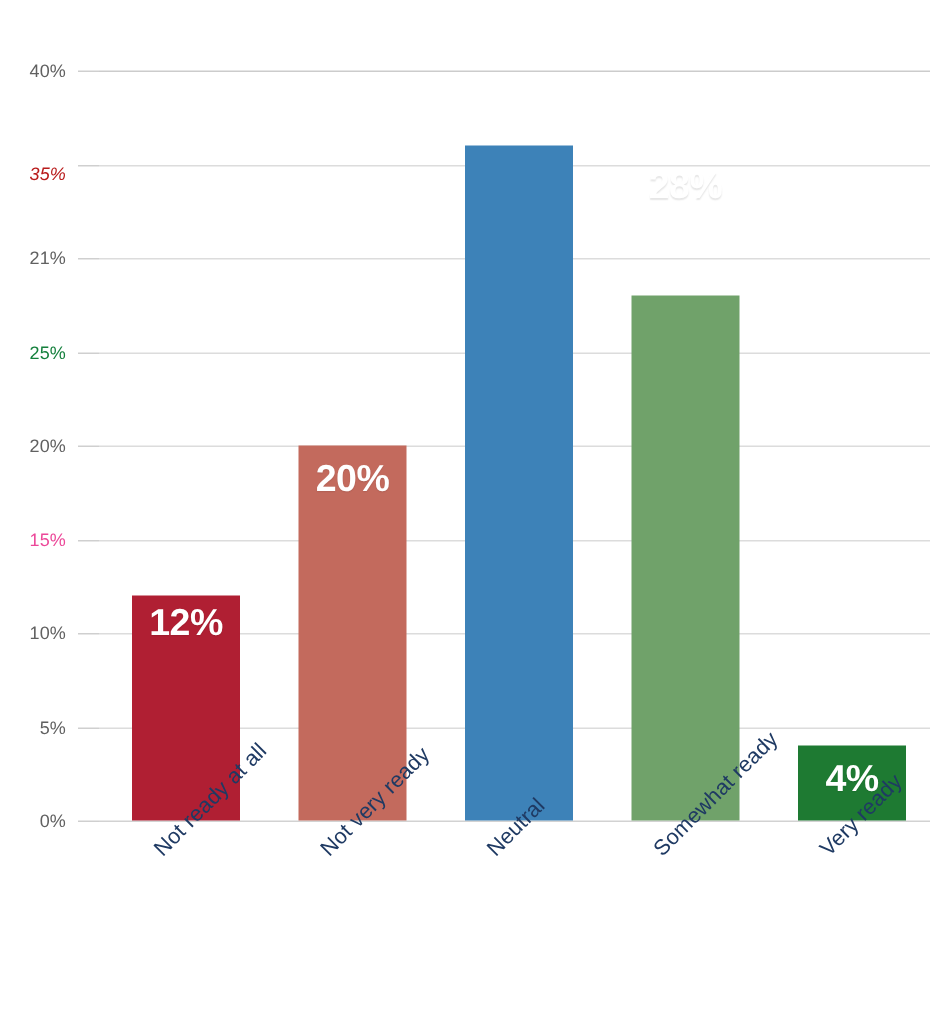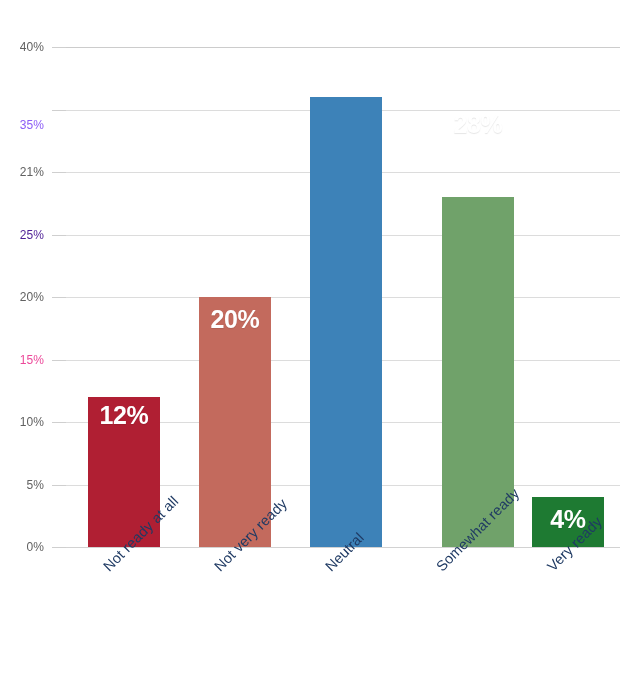--- a/index.html
+++ b/index.html
@@ -129,25 +129,25 @@
     <div class="y-tick-label" style="top: 547px; color: rgb(97, 97, 97);">0%</div>
     <div class="y-tick-mark" style="top: 547px;"></div>
     <div class="y-tick-label" style="top: 484.5px; color: rgb(97, 97, 97);">5%</div>
     <div class="y-tick-mark" style="top: 484.5px;"></div>
     <div class="y-tick-label" style="top: 422px; color: rgb(97, 97, 97); padding-left: 6px;">10%</div>
     <div class="y-tick-mark" style="top: 422px;"></div>
     <div class="y-tick-label" style="top: 359.5px; color: #ec4899;">15%</div>
     <div class="y-tick-mark" style="top: 359.5px;"></div>
     <div class="y-tick-label" style="top: 297px; color: rgb(97, 97, 97);">20%</div>
     <div class="y-tick-mark" style="top: 297px;"></div>
-    <div class="y-tick-label" style="top: 234.5px; color: #4c1d95;">25%</div>
+    <div class="y-tick-label" style="top: 234.5px; color: #15803d;">25%</div>
     <div class="y-tick-mark" style="top: 234.5px;"></div>
     <div class="y-tick-label" style="top: 172px; color: rgb(97, 97, 97);">21%</div>
     <div class="y-tick-mark" style="top: 172px;"></div>
-    <div class="y-tick-label" style="top: 125px; color: #8b5cf6;">35%</div>
+    <div class="y-tick-label" style="top: 116px; color: #b91c1c; font-style: italic;">35%</div>
     <div class="y-tick-mark" style="top: 109.5px;"></div>
     <div class="y-tick-label" style="top: 47px; color: rgb(97, 97, 97);">40%</div>
     <div class="y-tick-mark" style="top: 47px;"></div>
   </div>
 
   <div class="plot-area">
     <div class="gridline top-line" style="top: 0px;"></div>
     <div class="gridline" style="top: 62.5px;"></div>
     <div class="gridline" style="top: 125px;"></div>
     <div class="gridline" style="top: 187.5px;"></div>
@@ -162,21 +162,21 @@
         <div class="bar" style="height: 150px; background: rgb(176, 31, 51);"></div>
         <div class="bar-value" style="color: rgb(255, 255, 255); top: 8px;">12%</div>
       </div>
       <div class="bar-group" style="left: 133px; width: 72px; height: 250px;">
         <div class="bar" style="height: 250px; background: rgb(195, 106, 93);"></div>
         <div class="bar-value" style="color: rgb(255, 255, 255); top: 8px;">20%</div>
       </div>
       <div class="bar-group" style="left: 244px; width: 72px; height: 450px;">
         <div class="bar" style="height: 450px; background: rgb(61, 130, 184);"></div>
       </div>
-      <div class="bar-group" style="left: 376px; width: 72px; height: 445px; margin-top: 12px;">
+      <div class="bar-group" style="left: 355px; width: 72px; height: 445px; margin-top: 12px;">
         <div class="bar" style="height: 350px; background: rgb(112, 162, 106);"></div>
         <div class="bar-value" style="color: rgb(255, 255, 255); top: 8px;">28%</div>
       </div>
       <div class="bar-group" style="left: 466px; width: 72px; height: 50px;">
         <div class="bar" style="height: 50px; background: rgb(30, 122, 50);"></div>
         <div class="bar-value" style="color: rgb(255, 255, 255); top: 8px;">4%</div>
       </div>
     </div>
   </div>
 

